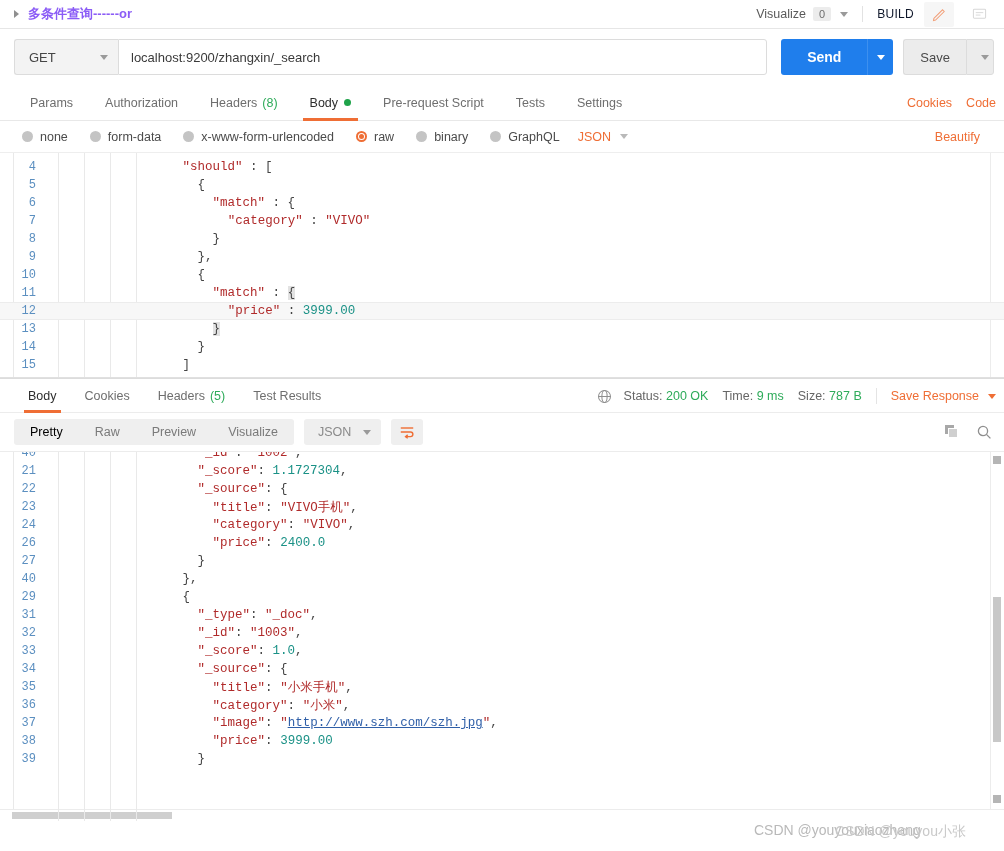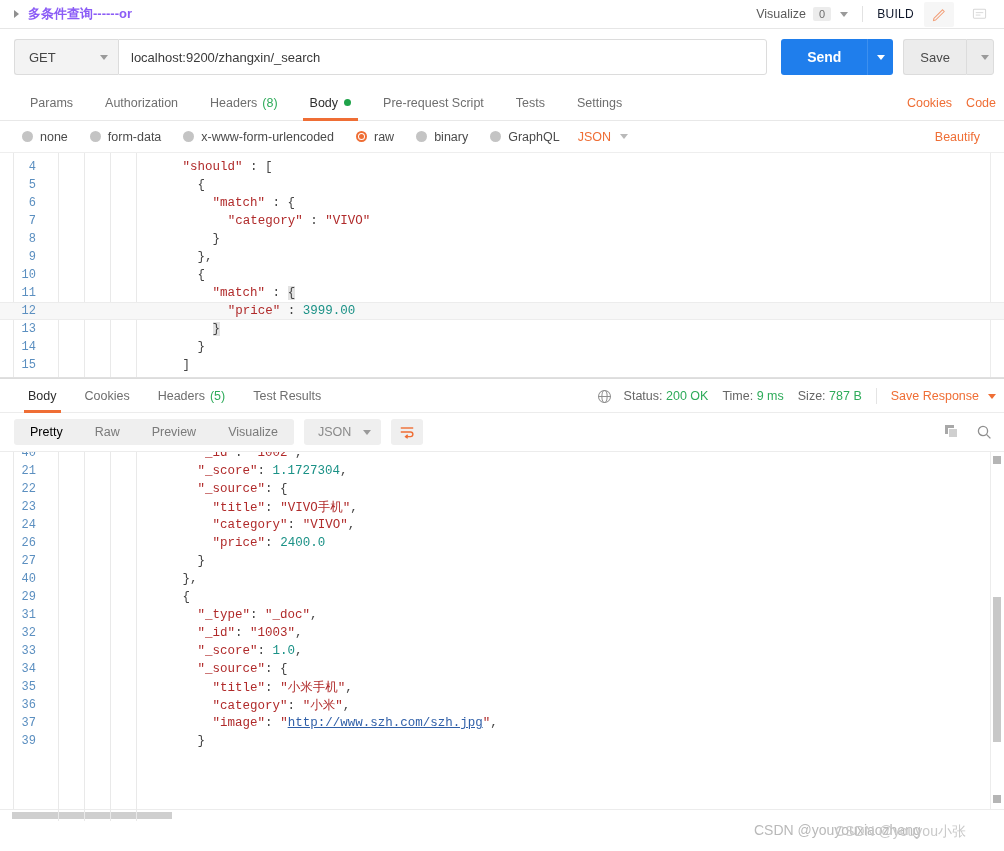--- a/index.html
+++ b/index.html
@@ -585,20 +585,27 @@
           <div class="codetxt" style="padding-left: 90.6px;"><span class="s">"category"</span><span class="p">: </span><span class="s">"小米"</span><span class="p">,</span></div>
         </div>
         <div class="code-row">
           <div class="ln">37</div>
           <div class="fold"></div>
           <div class="gut"></div>
           <div class="gut"></div>
           <div class="codetxt" style="padding-left: 90.6px;"><span class="s">"image"</span><span class="p">: </span><span class="s">"</span><span class="lk">http://www.szh.com/szh.jpg</span><span class="s">"</span><span class="p">,</span></div>
         </div>
         <div class="code-row">
+          <div class="ln">38</div>
+          <div class="fold"></div>
+          <div class="gut"></div>
+          <div class="gut"></div>
+          <div class="codetxt" style="padding-left: 90.6px;"><span class="s">"price"</span><span class="p">: </span><span class="n">3999.00</span></div>
+        </div>
+        <div class="code-row">
           <div class="ln">39</div>
           <div class="fold"></div>
           <div class="gut"></div>
           <div class="gut"></div>
           <div class="codetxt" style="padding-left: 75.5px;"><span class="p">}</span></div>
         </div>
       </div>
     <div class="sb-track" style="top:0;bottom:0;border-left:1px solid #ececec;">
       <div class="sb-arrow" style="top:4px;"></div>
       <div class="sb-thumb" style="top:145px;height:145px;"></div>

